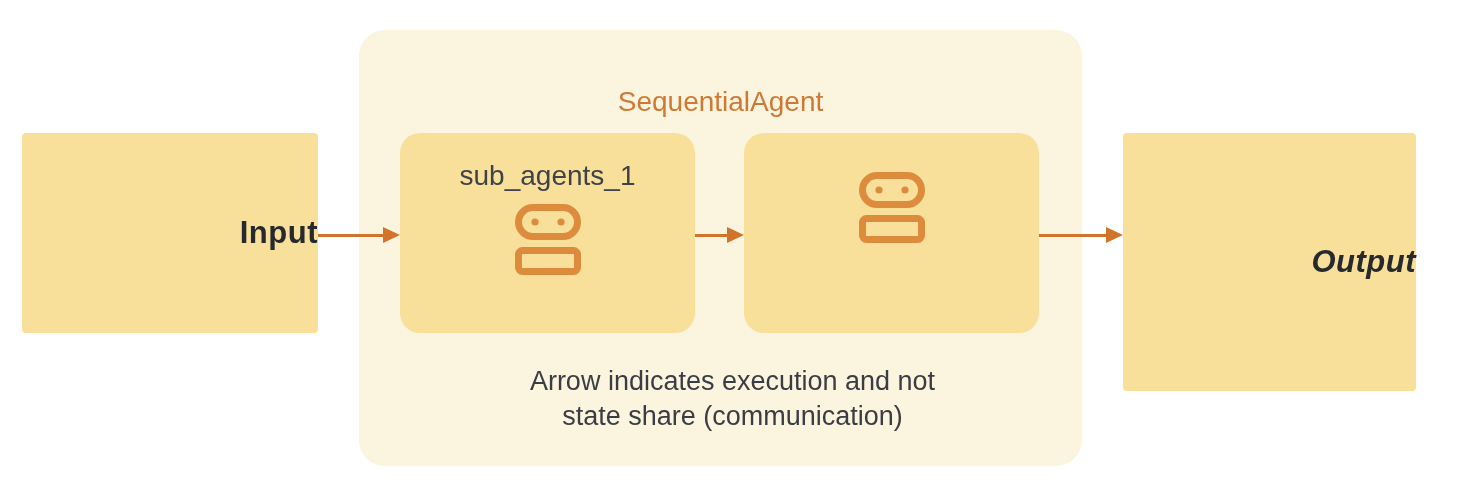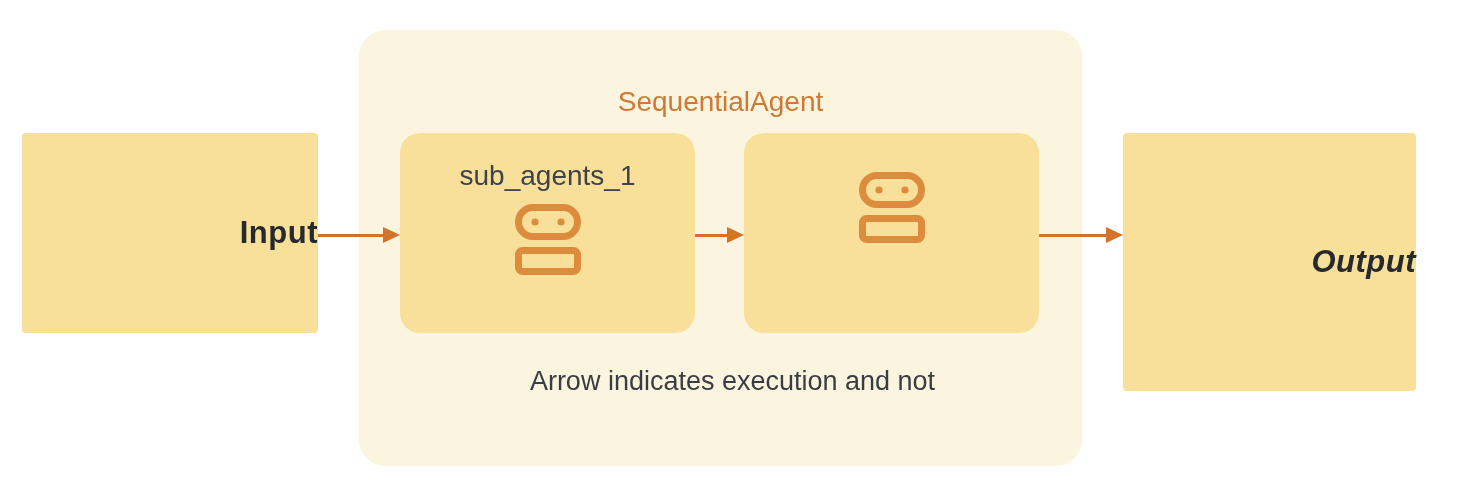--- a/index.html
+++ b/index.html
@@ -150,20 +150,21 @@
       <svg class="robot-icon" width="66" height="72" viewBox="0 0 66 72" aria-hidden="true">
         <rect x="3.5" y="3.5" width="59" height="29" rx="14.5" fill="none" stroke="currentColor" stroke-width="7"></rect>
         <circle cx="20" cy="18" r="3.6" fill="currentColor"></circle>
         <circle cx="46" cy="18" r="3.6" fill="currentColor"></circle>
         <rect x="3.5" y="46.5" width="59" height="21" rx="4" fill="none" stroke="currentColor" stroke-width="7"></rect>
       </svg>
     </div>
 
     <div class="note">
       <div>Arrow indicates execution and not</div>
+      <div>state share (communication)</div>
     </div>
   </div>
 
   <div class="arrow arrow-2"></div>
   <div class="arrow arrow-3"></div>
 
   <div class="node output-node">
     <span class="endpoint-label">Output</span>
   </div>
 

